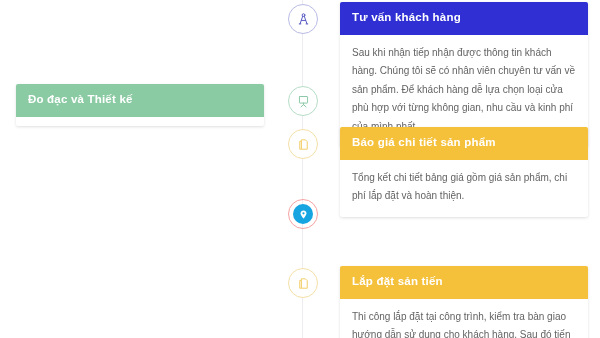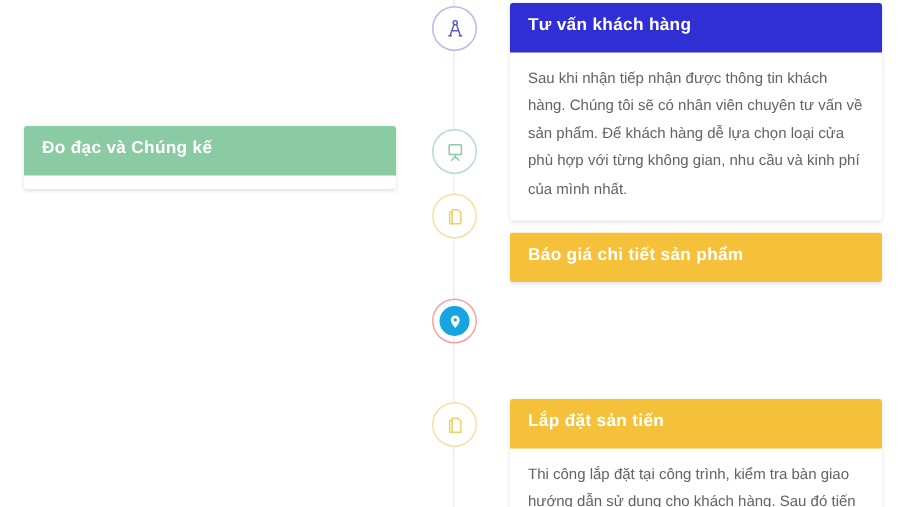--- a/index.html
+++ b/index.html
@@ -110,35 +110,36 @@
       <svg width="15" height="15" viewBox="0 0 24 24" fill="none" stroke="#8dc9a8" stroke-width="1.6" stroke-linecap="round">
         <rect x="5.5" y="4" width="13" height="10.5" rx="0.8"></rect>
         <path d="M12 14.5 V17"></path>
         <path d="M12 17 L8 20.5"></path>
         <path d="M12 17 L16 20.5"></path>
       </svg>
     </span>
   </div>
 
   <div class="card left" style="top:84px;">
-    <div class="card-head" style="background:#8bcba4;">Đo đạc và Chúng kế</div>
+    <div class="card-head" style="background:#8bcba4;">Đo đạc và Thiết kế</div>
     <div class="card-body empty"></div>
   </div>
 
   <div class="node" style="top:129px; border-color:#f4e0a6;">
     <span>
       <svg width="15" height="15" viewBox="0 0 24 24" fill="none" stroke="#f2ce6a" stroke-width="1.6" stroke-linejoin="round">
         <path d="M8.5 4.5 H15 L18 7.5 V19.5 H8.5 Z" fill="#ffffff"></path>
         <path d="M6 7 H8.5 V19.5 H6 Z" fill="#ffffff"></path>
       </svg>
     </span>
   </div>
 
-  <div class="card right" style="top:127px;margin-top:28px;">
+  <div class="card right" style="top:127px;">
     <div class="card-head" style="background:#f5c13b;">Báo giá chi tiết sản phẩm</div>
+    <div class="card-body">Tổng kết chi tiết bảng giá gồm giá sản phẩm, chi phí lắp đặt và hoàn thiện.</div>
   </div>
 
   <div class="node-ring" style="top:199px;"></div>
   <div class="node solid" style="top:204px;">
     <span>
       <svg width="11" height="11" viewBox="0 0 24 24" fill="#ffffff">
         <path d="M12 3 C8.4 3 5.5 5.9 5.5 9.5 C5.5 14.2 12 21 12 21 C12 21 18.5 14.2 18.5 9.5 C18.5 5.9 15.6 3 12 3 Z"></path>
         <circle cx="12" cy="9.4" r="2.4" fill="#16a5e0"></circle>
       </svg>
     </span>

